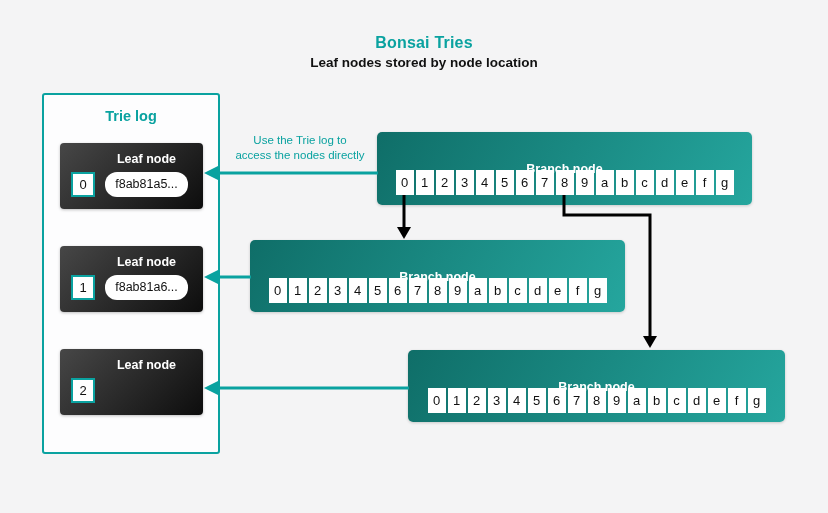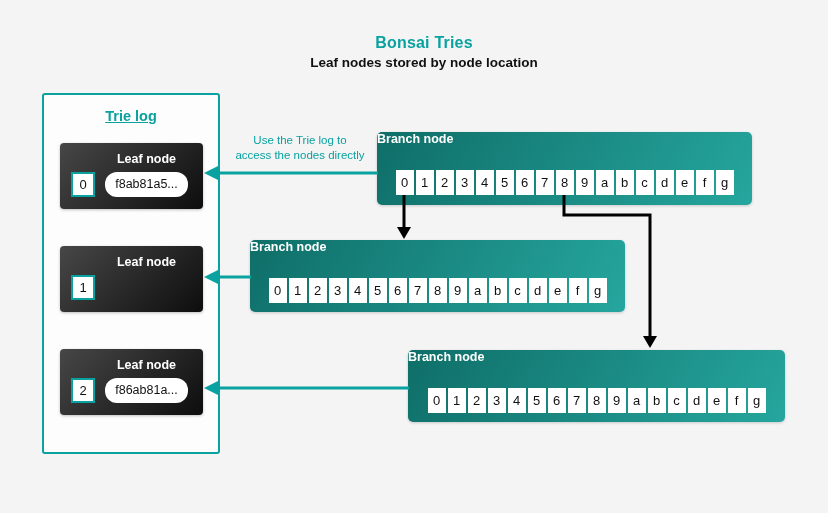--- a/index.html
+++ b/index.html
@@ -25,21 +25,21 @@
   .title{font-size:16px;font-weight:bold;color:var(--accent);letter-spacing:.2px;}
   .subtitle{font-size:13.5px;font-weight:600;color:#111;margin-top:3px;text-align:center;}
   
   .trie-log{
     position:absolute;left:42px;top:93px;width:178px;height:361px;
     background:#fdfdfe;border:2.5px solid var(--accent);border-radius:3px;
     z-index:1;
   }
   .trie-log-title{
     position:absolute;top:13px;left:0;width:100%;text-align:center;
-    font-size:14.5px;font-weight:bold;color:var(--accent);text-decoration:underline;
+    font-size:14.5px;font-weight:bold;color:var(--accent);
   }
   
   .leaf{
     position:absolute;left:60px;width:143px;height:66px;
     background:linear-gradient(135deg,var(--leaf-light) 0%,var(--leaf-dark) 100%);
     border-radius:4px;z-index:2;
     box-shadow:0 1px 3px rgba(0,0,0,.25);
   }
   .leaf-0{top:143px;} .leaf-1{top:246px;} .leaf-2{top:349px;}
   .leaf-label{
@@ -59,21 +59,21 @@
   .branch{
     position:absolute;
     background:linear-gradient(120deg,var(--branch-dark) 0%,var(--branch-light) 100%);
     border-radius:5px;z-index:2;
     box-shadow:0 1px 3px rgba(0,0,0,.18);
   }
   .branch-1{left:377px;top:132px;width:375px;height:73px;}
   .branch-2{left:250px;top:240px;width:375px;height:72px;}
   .branch-3{left:408px;top:350px;width:377px;height:72px;}
   .branch-label{
-    position:absolute;top:0;left:0;width:100%;
+    position:absolute;top:30px;left:0;width:100%;text-align:center;
     color:#fff;font-size:12.5px;font-weight:bold;
   }
   .cells{
     position:absolute;top:38px;left:0;width:100%;
     display:flex;justify-content:center;gap:2px;
   }
   .cell{
     width:18px;height:25px;background:#fff;
     text-align:center;line-height:25px;font-size:13px;color:#111;
     flex:0 0 auto;
@@ -106,26 +106,26 @@
 
   <div class="leaf leaf-0">
     <div class="leaf-label">Leaf node</div>
     <div class="index-cell">0</div>
     <div class="hash-cell">f8ab81a5...</div>
   </div>
 
   <div class="leaf leaf-1">
     <div class="leaf-label">Leaf node</div>
     <div class="index-cell">1</div>
+    <div class="hash-cell">f8ab81a6...</div>
   </div>
 
   <div class="leaf leaf-2">
     <div class="leaf-label">Leaf node</div>
     <div class="index-cell">2</div>
-    <div class="hash-cell">f86ab81a...</div>
   </div>
 
   <div class="annotation">
     <div>Use the Trie log to</div>
     <div>access the nodes directly</div>
   </div>
 
   <div class="branch branch-1">
     <div class="branch-label">Branch node</div>
     <div class="cells">

